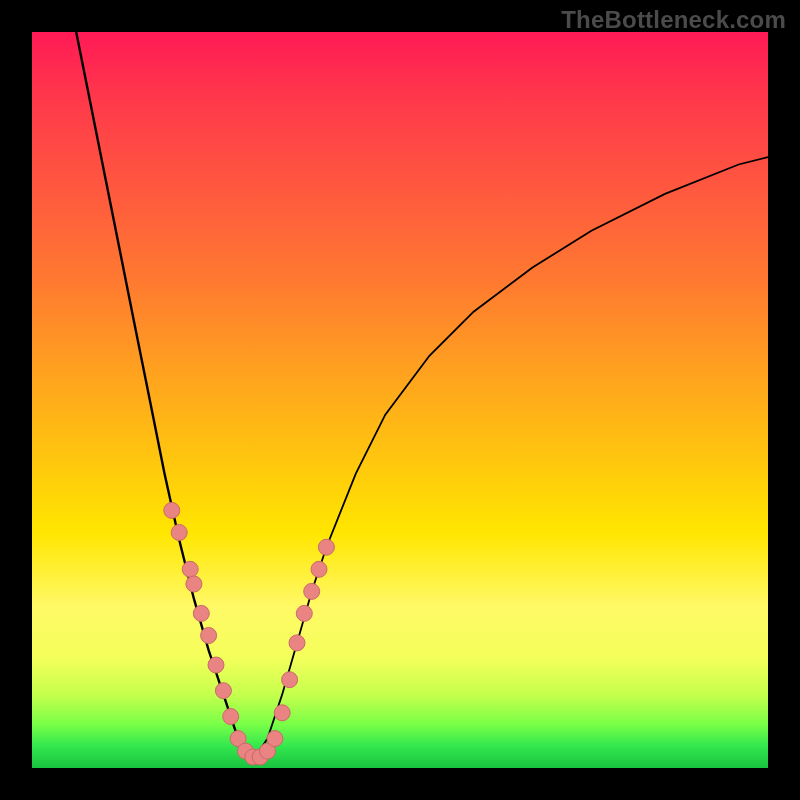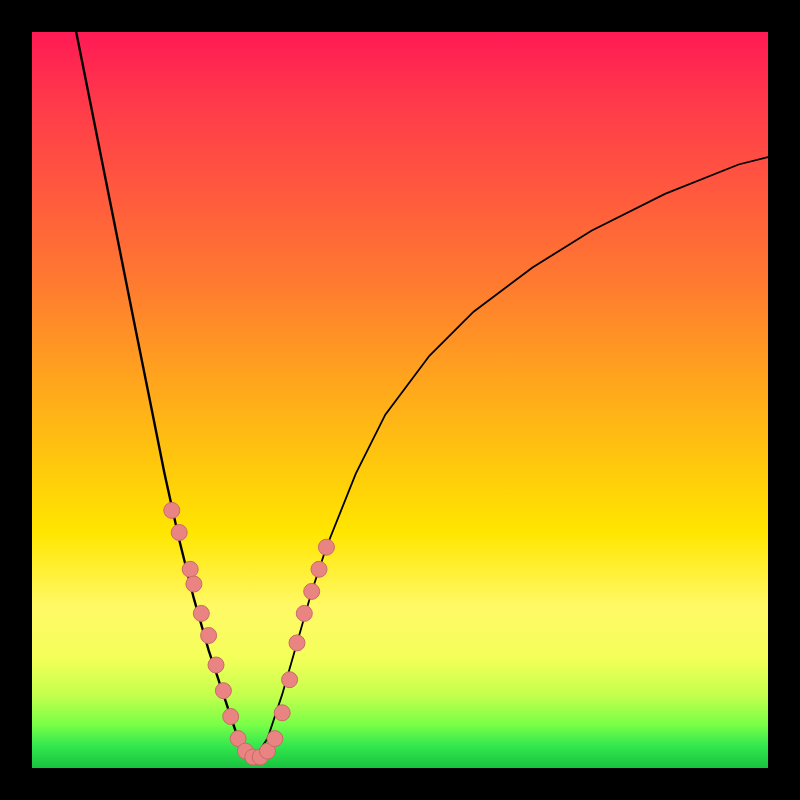--- a/index.html
+++ b/index.html
@@ -74,20 +74,21 @@
   .dot {
     fill: #e98482;
     stroke: #c86a68;
     stroke-width: 1;
   }
 </style>
 </head>
 <body>
 
 <div class="stage">
+  <div class="watermark">TheBottleneck.com</div>
 
   <div class="plot">
     <div class="gradient"></div>
     <svg class="curve" viewBox="0 0 736 736" preserveAspectRatio="none">
       <path id="path-left" class="curve-path" d="M44.2 0.0 L58.9 73.6 L73.6 147.2 L88.3 220.8 L103.0 294.4 L117.8 368.0 L132.5 441.6 L147.2 507.8 L161.9 566.7 L176.6 618.2 L191.4 662.4 L198.7 684.5 L206.1 706.6 L213.4 721.3 L220.8 728.6"></path>
       <path id="path-right" class="curve-path right" d="M220.8 728.6 L235.5 706.6 L250.2 662.4 L265.0 610.9 L279.7 559.4 L294.4 515.2 L323.8 441.6 L353.3 382.7 L397.4 323.8 L441.6 279.7 L500.5 235.5 L559.4 198.7 L633.0 161.9 L706.6 132.5 L736.0 125.1"></path>
       <g id="markers">
           <circle cx="139.8" cy="478.4" r="8" class="dot"></circle>
           <circle cx="147.2" cy="500.5" r="8" class="dot"></circle>
           <circle cx="158.2" cy="537.3" r="8" class="dot"></circle>

